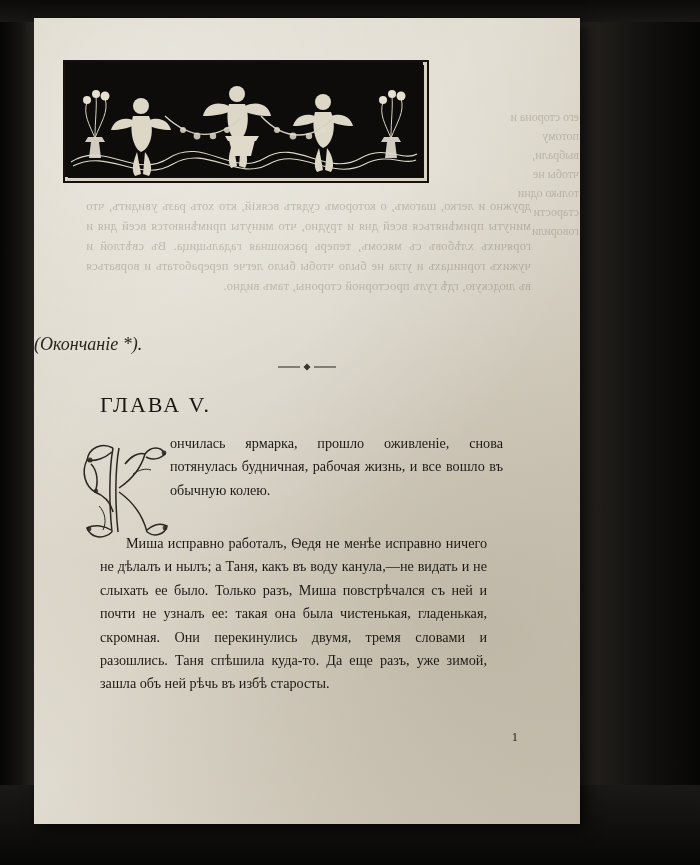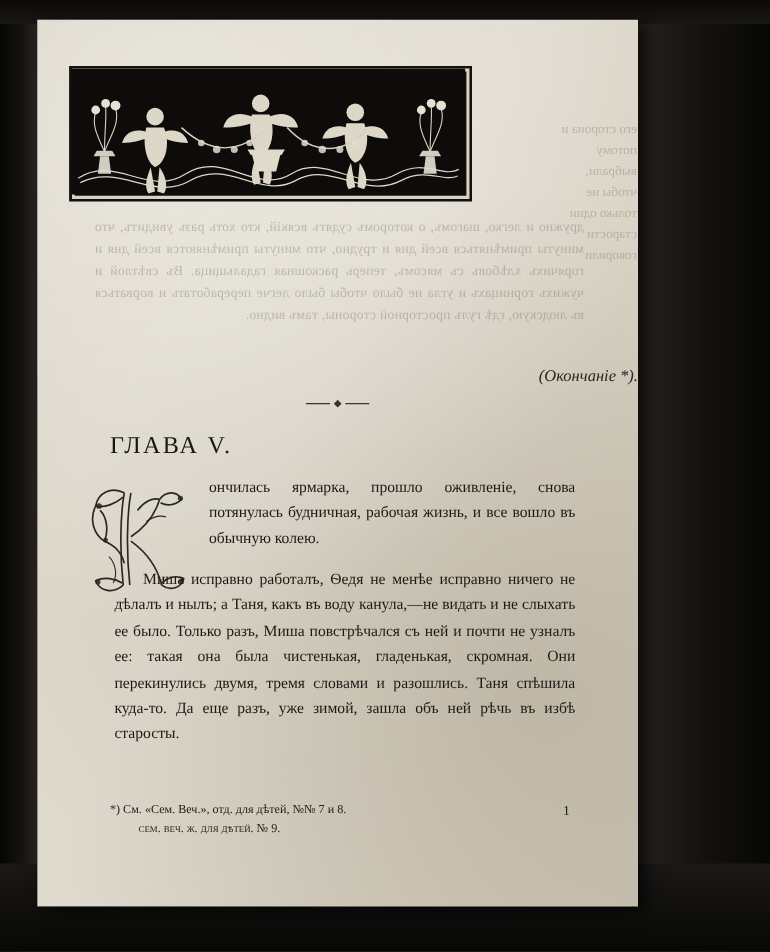--- a/index.html
+++ b/index.html
@@ -124,22 +124,22 @@
     font-size: 37px;
     letter-spacing: 2.5px;
     color: #15120e;
     font-family: "Liberation Serif", serif;
     text-shadow: 0 0 1px rgba(0,0,0,.6);
   }
   .subtitle {
     position: absolute;
     left: 0; right: 0;
     top: 316px;
-    text-align: right;
-    font-size: 15px;
+    text-align: left;
+    font-size: 18px;
     font-style: italic;
     color: #2a2620;
   }
   .rule {
     position: absolute;
     left: 50%;
     top: 344px;
     width: 58px;
     margin-left: -29px;
     height: 10px;
@@ -151,37 +151,37 @@
     left: 66px;
     top: 374px;
     font-size: 22px;
     letter-spacing: 2px;
     color: #1a1712;
   }
 
   
   .col {
     position: absolute;
-    left: 70px;
+    left: 50px;
     top: 414px;
     width: 419px;
     font-size: 14.2px;
     line-height: 23.4px;
     color: #1d1a15;
     text-align: justify;
     text-justify: inter-word;
   }
   .p-first {
     margin: 0;
     text-indent: 0;
     padding-left: 86px;
     min-height: 84px;
   }
   .p {
-    margin: 0;
+    margin: 16px;
     text-indent: 26px;
   }
 
   
   .dropcap {
     position: absolute;
     left: 45px;
     top: 416px;
     width: 92px;
     height: 112px;
@@ -363,22 +363,18 @@
           </g>
         </svg>
       </div>
 
       <div class="col">
         <p class="p-first">ончилась ярмарка, прошло оживленіе, снова потянулась будничная, рабочая жизнь, и все вошло въ обычную колею.</p>
         <p class="p">Миша исправно работалъ, Ѳедя не менѣе исправно ничего не дѣлалъ и нылъ; а Таня, какъ въ воду канула,—не видать и не слыхать ее было. Только разъ, Миша повстрѣчался съ ней и почти не узналъ ее: такая она была чистенькая, гладенькая, скромная. Они перекинулись двумя, тремя словами и разошлись. Таня спѣшила куда-то. Да еще разъ, уже зимой, зашла объ ней рѣчь въ избѣ старосты.</p>
       </div>
 
       <div class="footnote-rule"></div>
-      <div class="footnote">
-        <div>*) См. «Сем. Веч.», отд. для дѣтей, №№ 7 и 8.</div>
-        <div class="line2 smallcaps">сем. веч. ж. для дѣтей. № 9.</div>
-      </div>
 
       <div class="pagenum">1</div>
 
     </div>
   </div>
 </div>
 
 </body></html>

